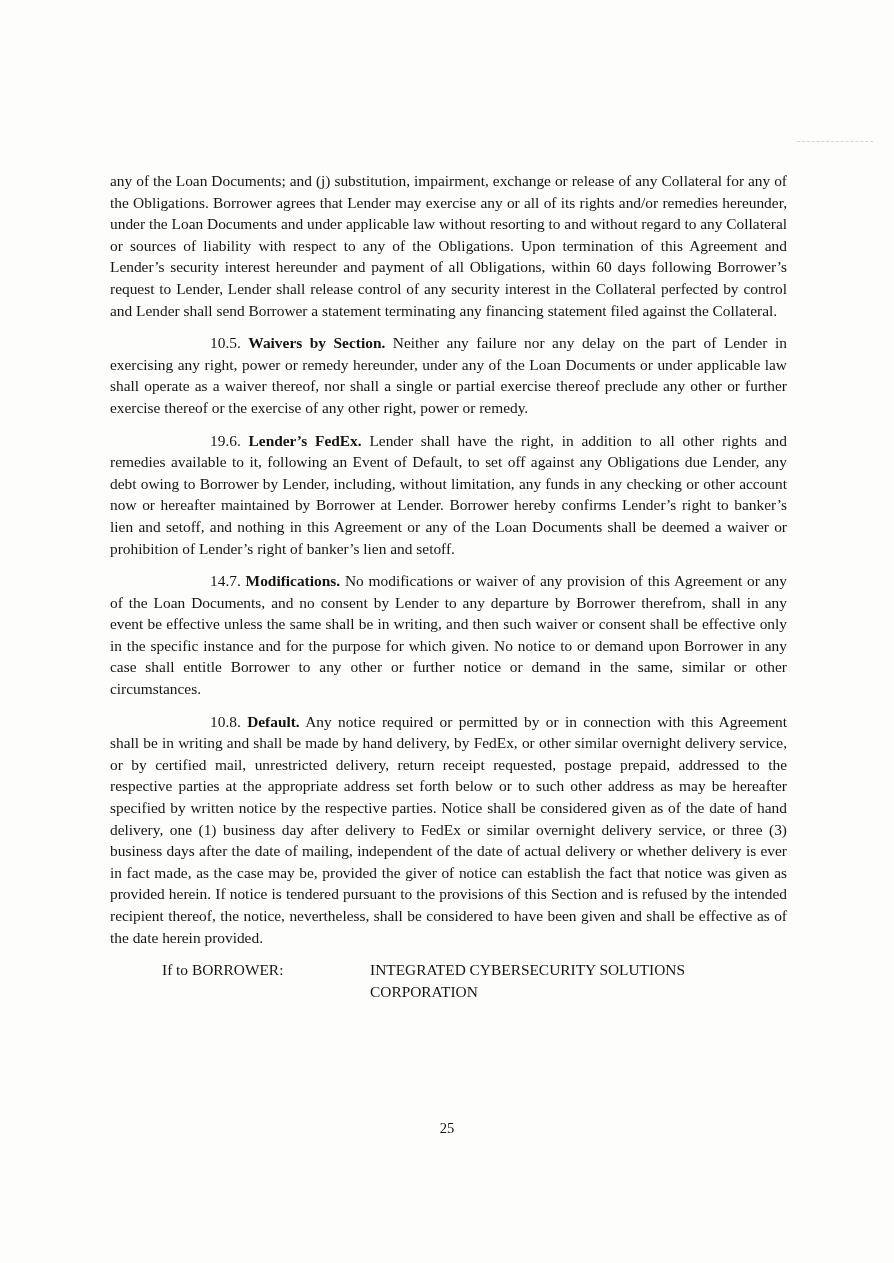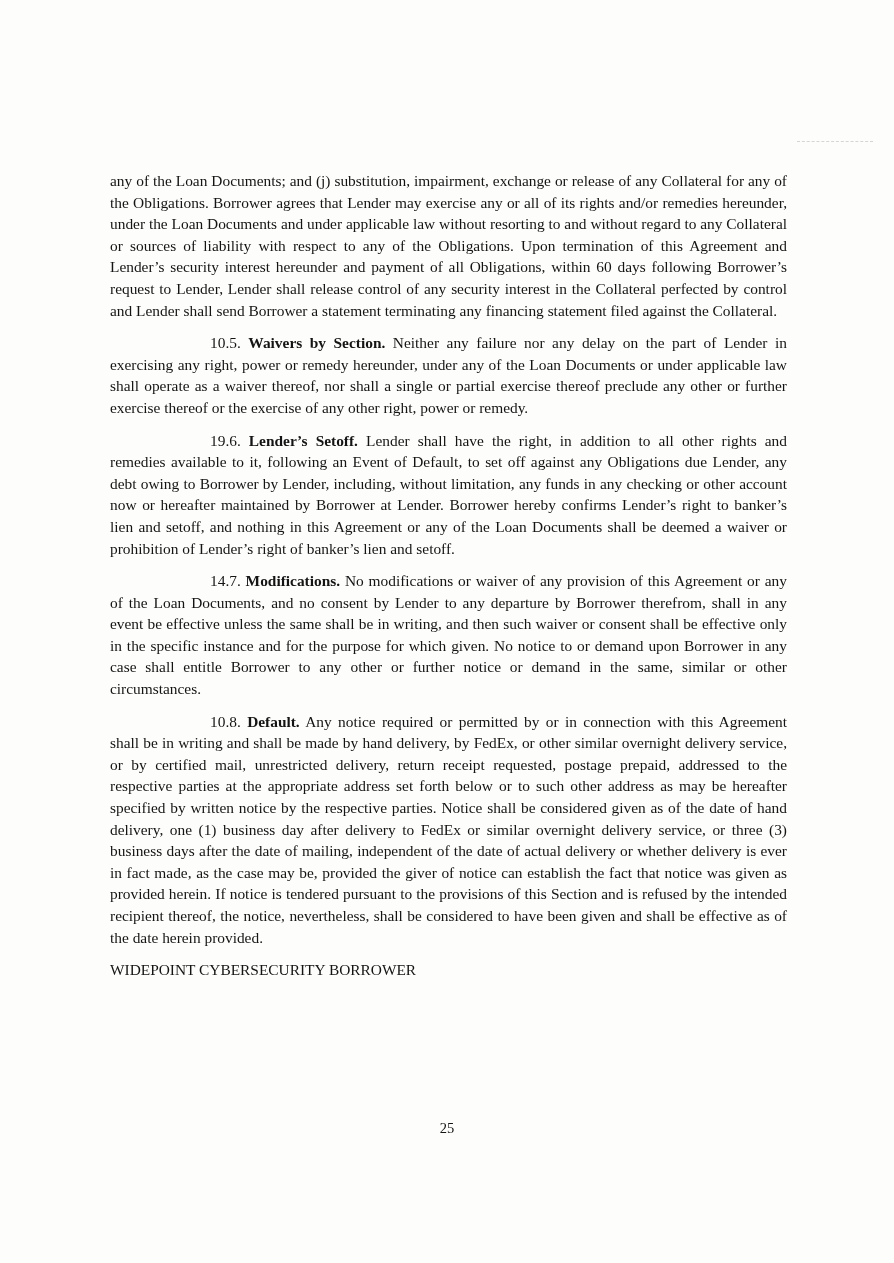--- a/index.html
+++ b/index.html
@@ -76,37 +76,39 @@
   </p>
 
   <p class="para indent">
     <span>10.5.</span>
     <span class="sec-title">Waivers by Section.</span>
     <span>Neither any failure nor any delay on the part of Lender in exercising any right, power or remedy hereunder, under any of the Loan Documents or under applicable law shall operate as a waiver thereof, nor shall a single or partial exercise thereof preclude any other or further exercise thereof or the exercise of any other right, power or remedy.</span>
   </p>
 
   <p class="para indent">
     <span>19.6.</span>
-    <span class="sec-title">Lender’s Setoff.</span>
+    <span class="sec-title">Lender’s FedEx.</span>
     <span>Lender shall have the right, in addition to all other rights and remedies available to it, following an Event of Default, to set off against any Obligations due Lender, any debt owing to Borrower by Lender, including, without limitation, any funds in any checking or other account now or hereafter maintained by Borrower at Lender. Borrower hereby confirms Lender’s right to banker’s lien and setoff, and nothing in this Agreement or any of the Loan Documents shall be deemed a waiver or prohibition of Lender’s right of banker’s lien and setoff.</span>
   </p>
 
   <p class="para indent">
     <span>14.7.</span>
     <span class="sec-title">Modifications.</span>
     <span>No modifications or waiver of any provision of this Agreement or any of the Loan Documents, and no consent by Lender to any departure by Borrower therefrom, shall in any event be effective unless the same shall be in writing, and then such waiver or consent shall be effective only in the specific instance and for the purpose for which given. No notice to or demand upon Borrower in any case shall entitle Borrower to any other or further notice or demand in the same, similar or other circumstances.</span>
   </p>
 
   <p class="para indent">
     <span>10.8.</span>
     <span class="sec-title">Default.</span>
     <span>Any notice required or permitted by or in connection with this Agreement shall be in writing and shall be made by hand delivery, by FedEx, or other similar overnight delivery service, or by certified mail, unrestricted delivery, return receipt requested, postage prepaid, addressed to the respective parties at the appropriate address set forth below or to such other address as may be hereafter specified by written notice by the respective parties.  Notice shall be considered given as of the date of hand delivery, one (1) business day after delivery to FedEx or similar overnight delivery service, or three (3) business days after the date of mailing, independent of the date of actual delivery or whether delivery is ever in fact made, as the case may be, provided the giver of notice can establish the fact that notice was given as provided herein.  If notice is tendered pursuant to the provisions of this Section and is refused by the intended recipient thereof, the notice, nevertheless, shall be considered to have been given and shall be effective as of the date herein provided.</span>
   </p>
 
   <div class="notice-block">
+    <div class="notice-label">If to BORROWER:</div>
     <div class="notice-address">
-      <div>WIDEPOINT CYBERSECURITY BORROWER</div>
+      <div>INTEGRATED CYBERSECURITY SOLUTIONS</div>
+      <div>CORPORATION</div>
     </div>
   </div>
 
 </div>
 
 <div class="page-number">25</div>
 
 </body></html>

